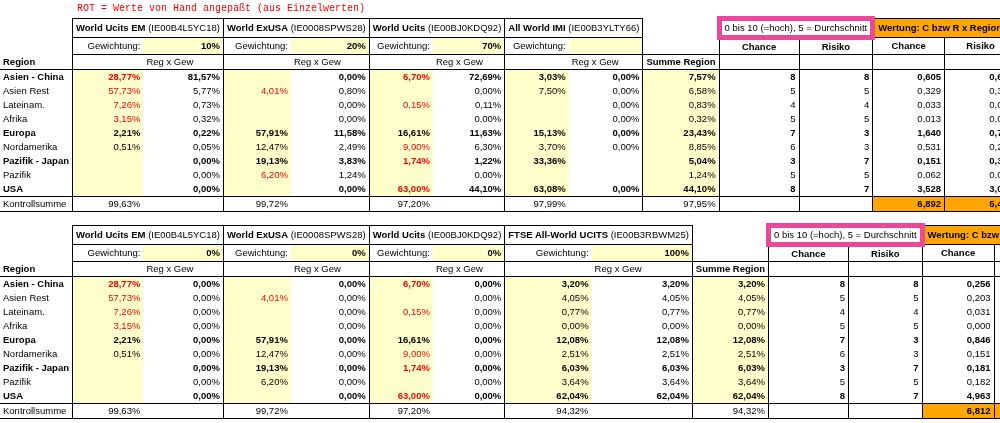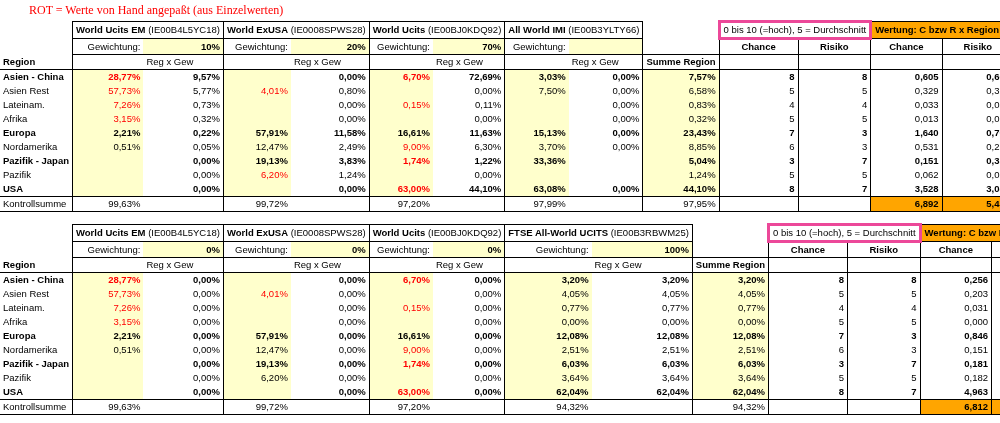--- a/index.html
+++ b/index.html
@@ -1,35 +1,35 @@
 <!DOCTYPE html>
 <html><head>
 <meta charset="utf-8">
 <style>
   html,body{margin:0;padding:0;background:#ffffff;}
   body{width:1000px;height:423px;font-family:"Liberation Sans",sans-serif;font-size:9.5px;color:#000;overflow:hidden;}
-  .note{color:#ff0000;font-size:12px;padding:3px 0 2px 29px;font-family:Liberation Serif, serif;}
+  .note{color:#ff0000;font-size:10px;padding:3px 0 2px 77px;font-family:Liberation Mono, monospace;}
   table{border-collapse:collapse;table-layout:fixed;}
   td,th{padding:0 3px;height:14px;line-height:14px;font-weight:normal;font-size:9.5px;overflow:hidden;white-space:nowrap;}
   .blk{border:1px solid #000;}
   .bt{border-top:1px solid #000;margin-left:8px;}
   .bb{border-bottom:1px solid #000;}
   .bl{border-left:1px solid #000;}
   .br{border-right:1px solid #000;}
   .num{text-align:right;}
   .ctr{text-align:center;}
   .b{font-weight:bold;}
   .yel{background:#ffffcc;}
   .org{background:#ffa500;font-weight:bold;}
   .red{color:#ff0000;padding-left:28px;}
   .sep{height:11px;}
   .tbl{margin:0;}
   .fundhdr{border:1px solid #000;text-align:right;font-size:9.5px;}
   .fundhdr .b{font-weight:bold;}
-  .scale{border:3px solid #ec4899;text-align:left;font-size:9.5px;}
+  .scale{border:5px solid #ec4899;text-align:left;font-size:9.5px;}
 </style>
 </head>
 <body>
 
 <div class="note">ROT = Werte von Hand angepaßt (aus Einzelwerten)</div>
 
 <div id="tables-root">
     <table class="tbl">
       <colgroup>
         <col style="width:72px">
@@ -86,21 +86,21 @@
           <td class="br bb">Reg x Gew</td>
           <td class="bb b bl br">Summe Region</td>
           <td class="bl bb"></td>
           <td class="bl br bb"></td>
           <td class="bl bb"></td>
           <td class="bl br bb"></td>
         </tr>
         <tr>
           <td class="b ">Asien - China</td>
           <td class="bl num yel red b ">28,77%</td>
-          <td class="br num b ">9,57%</td>
+          <td class="br num b ">81,57%</td>
           <td class="bl num yel b "></td>
           <td class="br num b ">0,00%</td>
           <td class="bl num yel red b ">6,70%</td>
           <td class="br num b ">72,69%</td>
           <td class="bl num yel b ">3,03%</td>
           <td class="br num b ">0,00%</td>
           <td class="bl br num yel b ">7,57%</td>
           <td class="bl num b ">8</td>
           <td class="bl br num b ">8</td>
           <td class="bl num b ">0,605</td>

